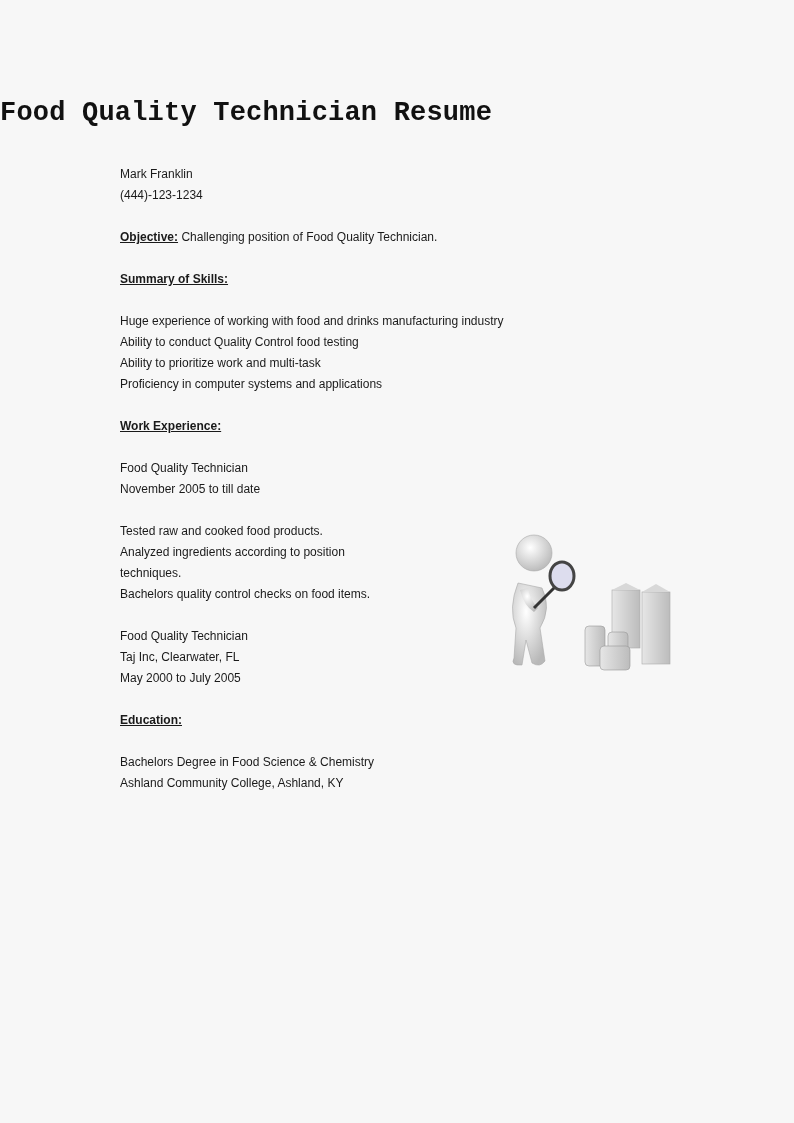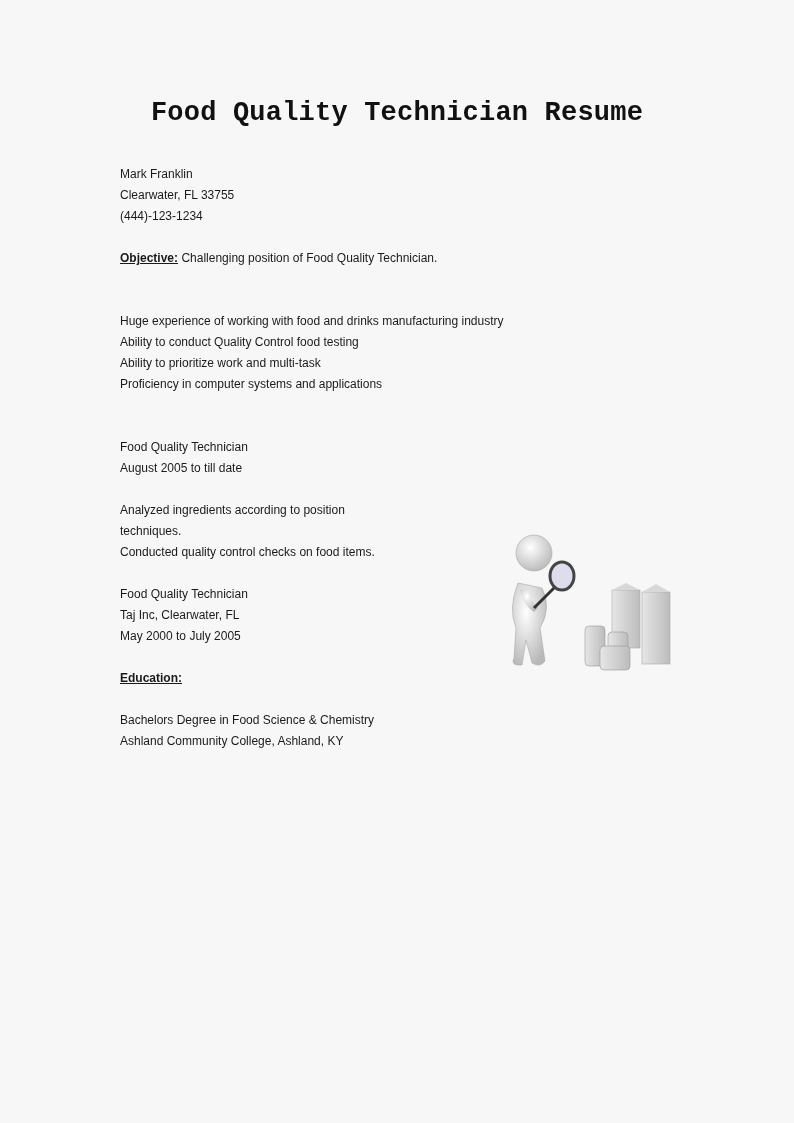--- a/index.html
+++ b/index.html
@@ -6,21 +6,21 @@
   body {
     width: 794px; height: 1123px;
     background: #f7f7f7;
     position: relative;
     overflow: hidden;
     font-family: "Liberation Sans", sans-serif;
     color: #1a1a1a;
   }
   .title {
     position: absolute; left: 0; top: 98px; width: 794px;
-    text-align: center;
+    text-align: left;
     font-family: "Liberation Mono", "DejaVu Sans Mono", monospace;
     font-weight: bold; font-size: 27px; letter-spacing: 0.2px;
     color: #111;
   }
   .content {
     position: absolute; left: 120px; top: 164px; width: 560px;
     font-size: 12px; line-height: 21px;
   }
   .line { white-space: nowrap; height: 21px; }
   .gap { height: 21px; }
@@ -30,45 +30,47 @@
   }
 </style>
 </head>
 <body>
 
 <div class="title">Food Quality Technician Resume</div>
 
 <div class="content">
   <div>
     <div class="line">Mark Franklin</div>
-    <div class="line">Clearwater, FL 33755</div>
     <div class="line">(444)-123-1234</div>
   </div>
   <div class="gap"></div>
   <div class="line">
     <span class="heading">Objective:</span>
     <span>Challenging position of Food Quality Technician.</span>
   </div>
   <div class="gap"></div>
+  <div class="line heading">Summary of Skills:</div>
   <div class="gap"></div>
   <div>
     <div class="line">Huge experience of working with food and drinks manufacturing industry</div>
     <div class="line">Ability to conduct Quality Control food testing</div>
     <div class="line">Ability to prioritize work and multi-task</div>
     <div class="line">Proficiency in computer systems and applications</div>
   </div>
   <div class="gap"></div>
+  <div class="line heading">Work Experience:</div>
   <div class="gap"></div>
   <div>
     <div class="line">Food Quality Technician</div>
-    <div class="line">August 2005 to till date</div>
+    <div class="line">November 2005 to till date</div>
     <div class="gap"></div>
+    <div class="line">Tested raw and cooked food products.</div>
     <div class="line">Analyzed ingredients according to position</div>
     <div class="line">techniques.</div>
-    <div class="line">Conducted quality control checks on food items.</div>
+    <div class="line">Bachelors quality control checks on food items.</div>
   </div>
   <div class="gap"></div>
   <div>
     <div class="line">Food Quality Technician</div>
     <div class="line">Taj Inc, Clearwater, FL</div>
     <div class="line">May 2000 to July 2005</div>
   </div>
   <div class="gap"></div>
   <div class="line heading">Education:</div>
   <div class="gap"></div>

